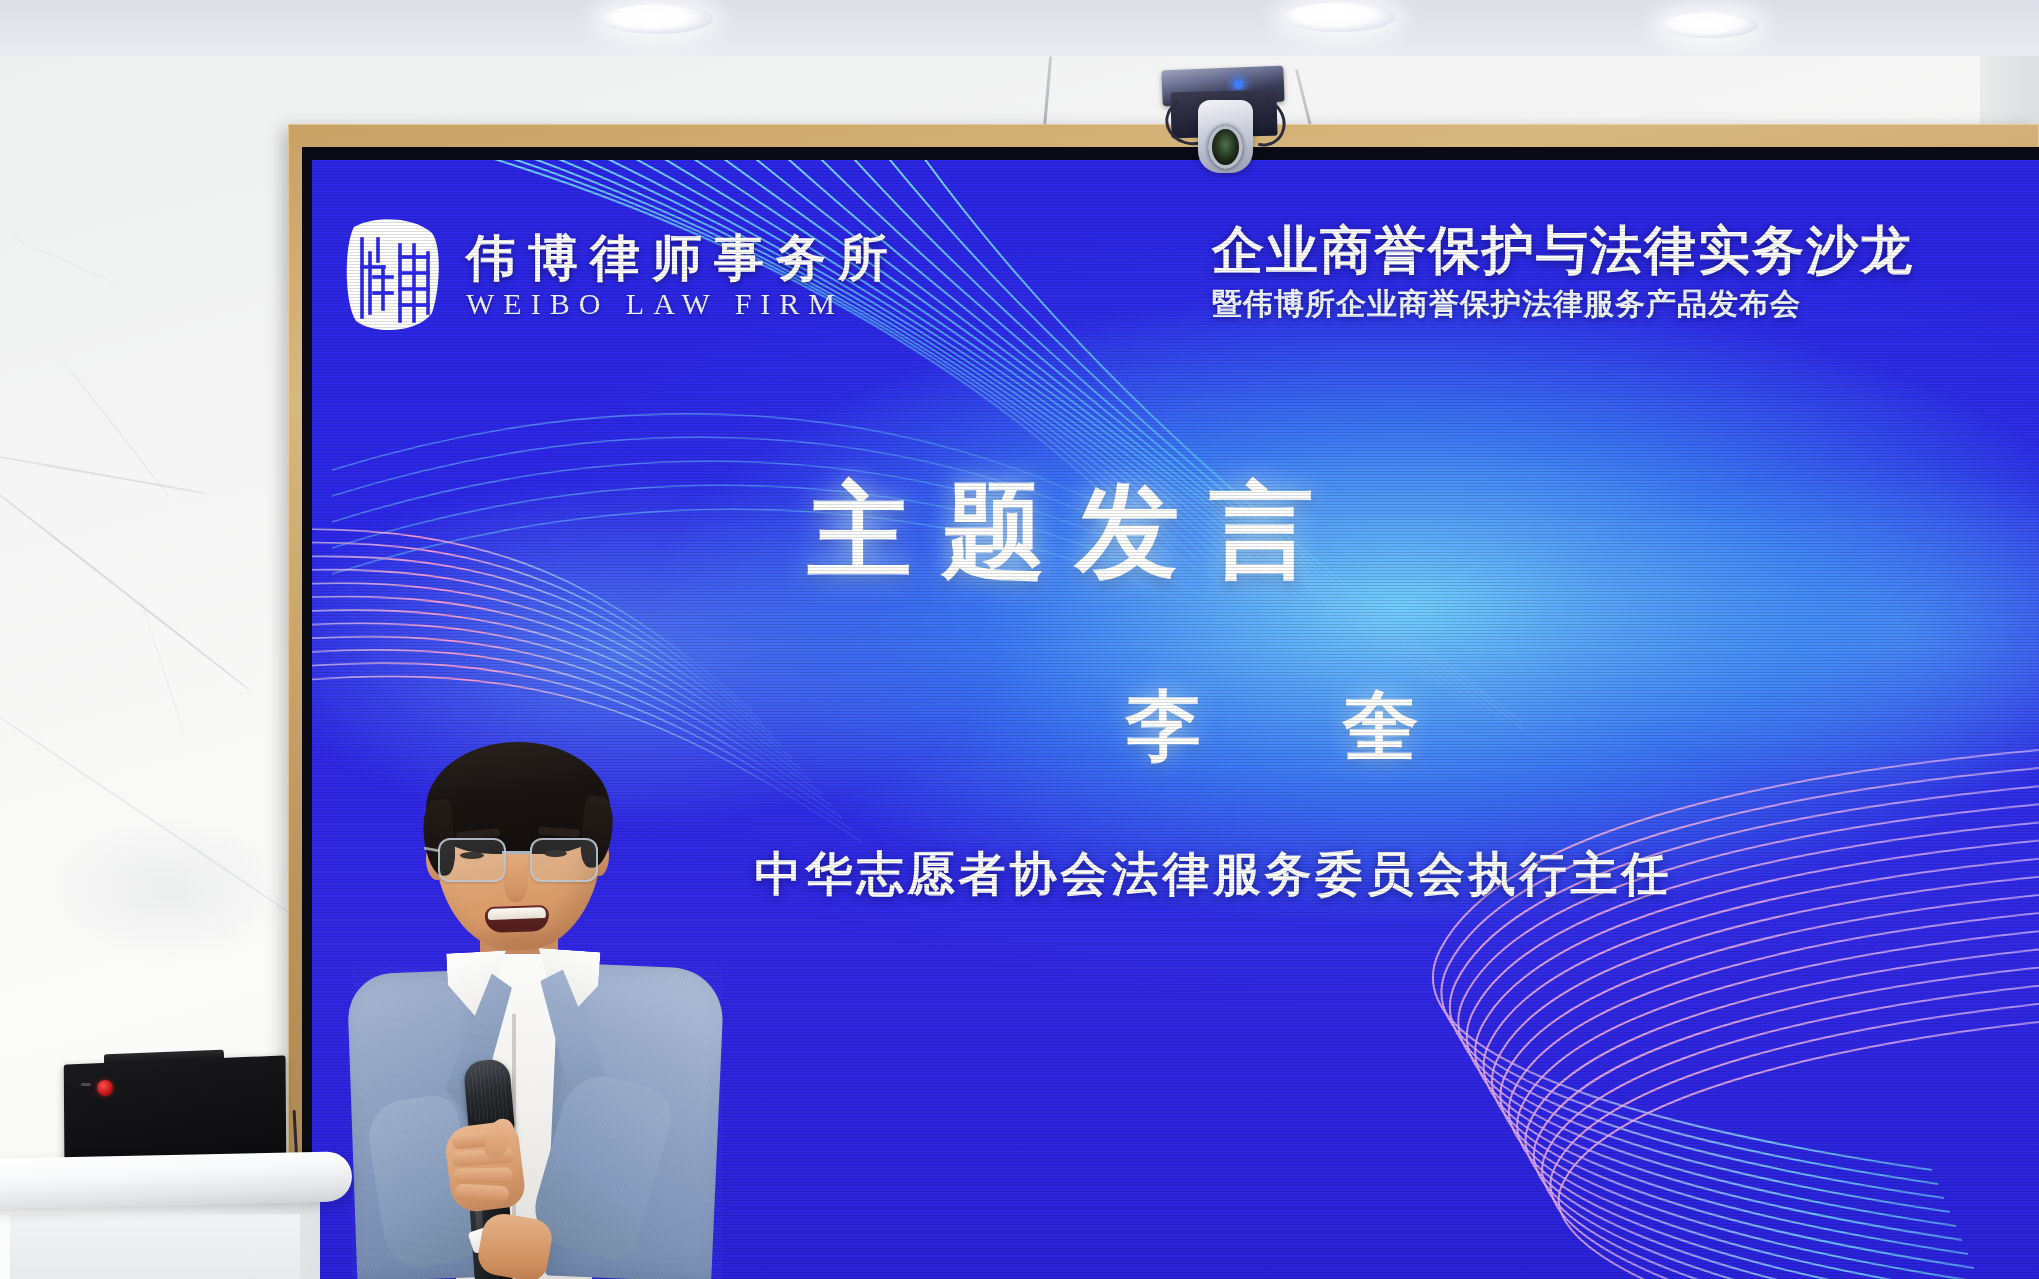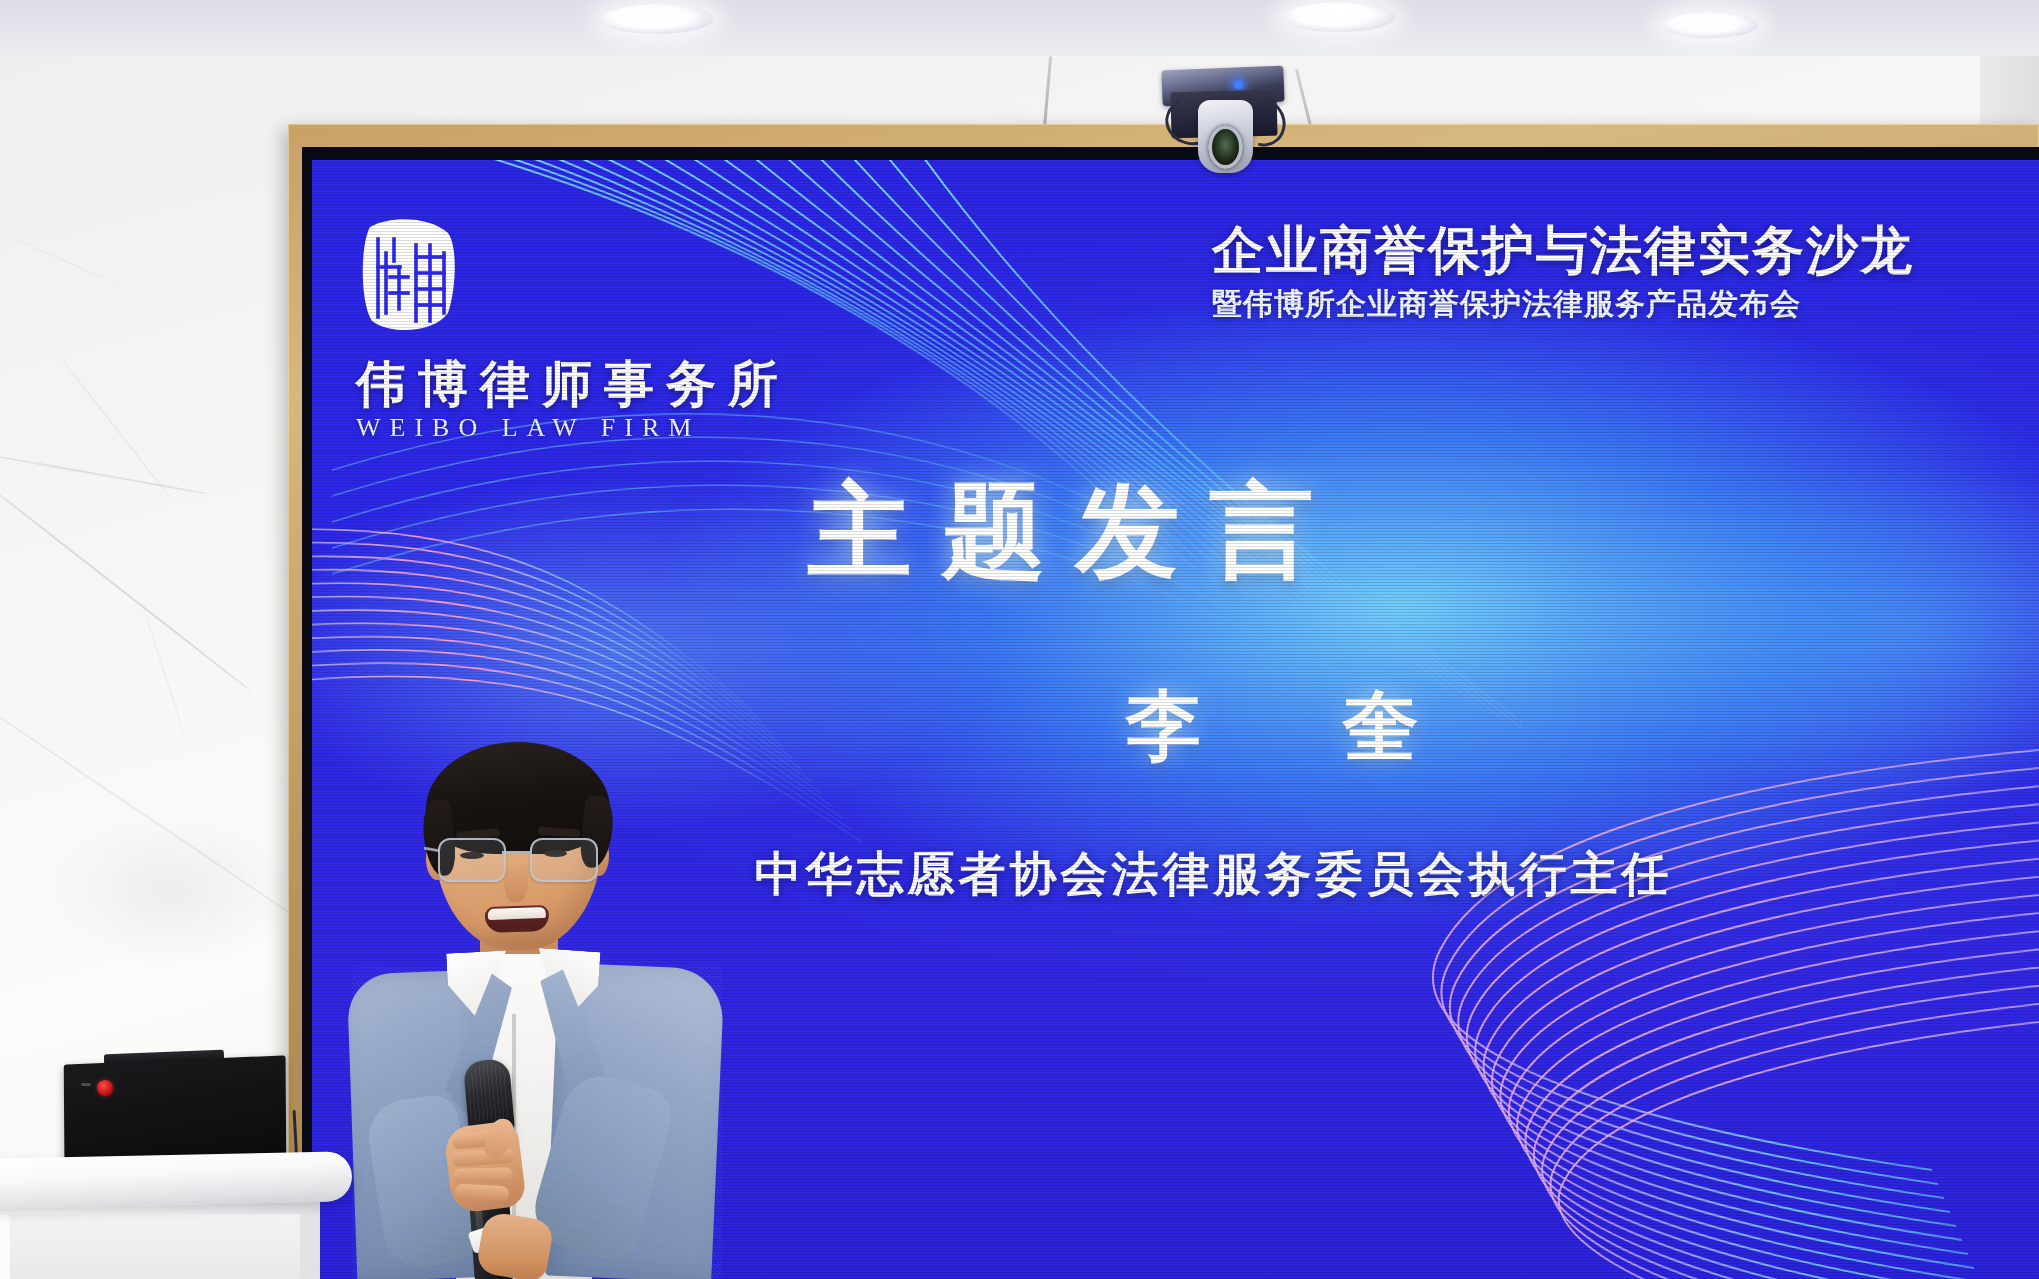--- a/index.html
+++ b/index.html
@@ -86,33 +86,33 @@
   }
 
   
   .swirl{position:absolute;pointer-events:none;}
   .swirl-tl{left:-40px;top:-20px;width:1250px;height:700px;}
   .swirl-br{left:760px;top:540px;width:1100px;height:640px;}
   .swirl-ml{left:-30px;top:300px;width:900px;height:420px;}
 
   
   .logo-row{
-    position:absolute;left:44px;top:57px;display:flex;gap:22px;flex-direction:column;
+    position:absolute;left:28px;top:57px;display:flex;align-items:center;gap:22px;
   }
   .seal{
     width:104px;height:118px;flex:0 0 auto;
   }
   .logo-text{display:flex;flex-direction:column;gap:2px;}
   .logo-cn{
     font-size:50px;font-weight:700;color:#ffffff;letter-spacing:12px;
     line-height:1.08;white-space:nowrap;
     text-shadow:0 2px 6px rgba(0,0,30,.45);
   }
   .logo-en{
-    font-size:26px;font-weight:400;color:#eef4ff;letter-spacing:9px;
+    font-size:30px;font-weight:400;color:#eef4ff;letter-spacing:9px;
     white-space:nowrap;font-family:"Liberation Serif","DejaVu Serif",serif;
     text-shadow:0 1px 4px rgba(0,0,40,.4);
   }
 
   .headline{
     position:absolute;left:900px;top:60px;width:1000px;text-align:left;
   }
   .headline-main{
     font-size:52px;font-weight:700;color:#ffffff;letter-spacing:2px;
     white-space:nowrap;line-height:1.16;

